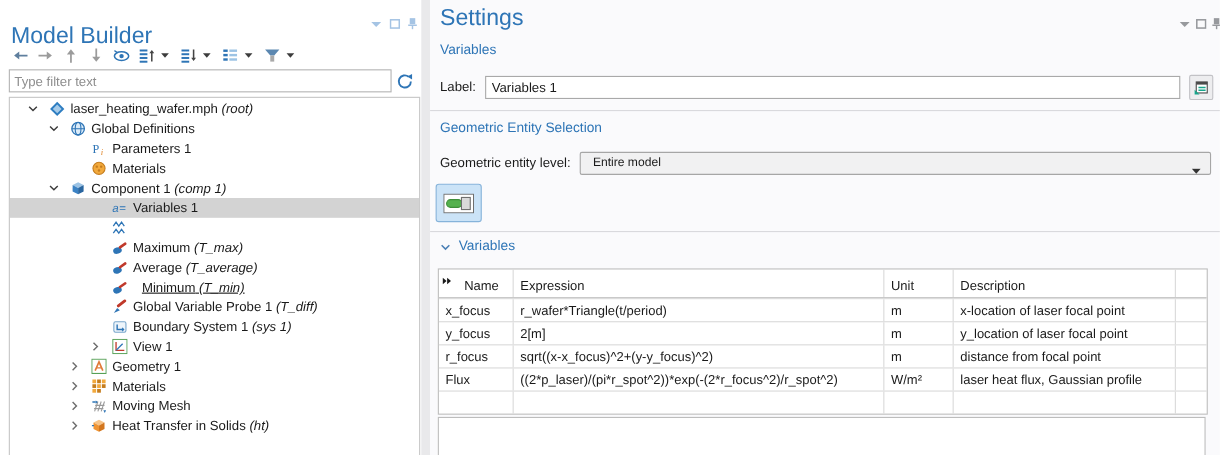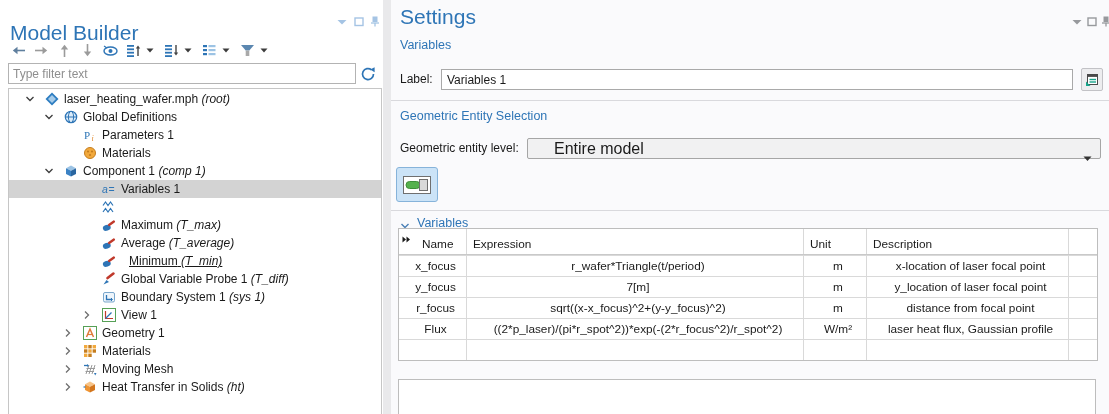--- a/index.html
+++ b/index.html
@@ -26,26 +26,26 @@
 .ticon { position:absolute; top:2px; width:14px; height:14px; }
 .tlabel { position:absolute; top:0; line-height:18px; }
 .ttag { font-style:italic; }
 
 .sub-title { position:absolute; left:9px; top:38px; font-size:12.5px; color:#2e75b6; }
 .row-label { position:absolute; font-size:12px; line-height:21px; }
 .label-input { position:absolute; left:50px; top:69px; width:632px; height:21px; border:1px solid #a9a9a9; font-family:"Liberation Sans",sans-serif; font-size:12px; padding:0 5px; color:#1a1a1a; background:#fff; }
 .rename-btn { position:absolute; left:690px; top:68px; width:22px; height:23px; background:#ededef; border:1px solid #c2c2c6; border-radius:2px; display:flex; align-items:center; justify-content:center; }
 .hsep { position:absolute; left:0; width:718px; height:1px; background:#d9d9dd; }
 .section-title { position:absolute; font-size:12.5px; color:#2e75b6; }
-.dropdown { position:absolute; left:136px; top:138px; width:574px; height:21px; border:1px solid #a6a6a6; border-radius:2px; background:#f1f1f2; font-size:16px; line-height:19px; padding-left:26px; }
+.dropdown { position:absolute; left:136px; top:138px; width:574px; height:21px; border:1px solid #a6a6a6; border-radius:2px; background:#f1f1f2; font-size:11px; line-height:19px; padding-left:11px; }
 .dd-caret { position:absolute; right:8px; top:8px; }
 .toggle-btn { position:absolute; left:5px; top:167px; width:42px; height:35px; background:#cbe3f7; border:1px solid #86b3da; border-radius:3px; display:flex; align-items:center; justify-content:center; }
 .sec-chev { position:absolute; left:8px; top:218px; width:12px; height:12px; }
 
-.vtable { position:absolute; left:7px; top:228px; width:700px; border:1px solid #bdbdbd; background:#fff;text-align:center; }
+.vtable { position:absolute; left:7px; top:244px; width:700px; border:1px solid #bdbdbd; background:#fff; }
 .vt-row { display:flex; height:21px; border-top:1px solid #d9d9d9; }
 .vt-row.header { height:26px; border-top:none; border-bottom:1px solid #c9c9c9; }
 .vt-row.header .vt-cell { display:flex; align-items:flex-end; padding-bottom:3px; }
 .vt-cell { border-right:1px solid #d9d9d9; padding-left:6px; font-size:11.8px; line-height:20px; overflow:hidden; white-space:nowrap; flex-shrink:0; }
 .vt-cell:last-child { border-right:none; }
 .vt-row.header .vt-cell { line-height:14px; }
 .c0 { width:68px; position:relative; }
 .c1 { width:337px; }
 .c2 { width:63px; }
 .c3 { width:202px; }
@@ -425,21 +425,21 @@
       </div>
       <div class="vt-row">
         <div class="vt-cell c0">x_focus</div>
         <div class="vt-cell c1">r_wafer*Triangle(t/period)</div>
         <div class="vt-cell c2">m</div>
         <div class="vt-cell c3">x-location of laser focal point</div>
         <div class="vt-cell c4"></div>
       </div>
       <div class="vt-row">
         <div class="vt-cell c0">y_focus</div>
-        <div class="vt-cell c1">7[m]</div>
+        <div class="vt-cell c1">2[m]</div>
         <div class="vt-cell c2">m</div>
         <div class="vt-cell c3">y_location of laser focal point</div>
         <div class="vt-cell c4"></div>
       </div>
       <div class="vt-row">
         <div class="vt-cell c0">r_focus</div>
         <div class="vt-cell c1">sqrt((x-x_focus)^2+(y-y_focus)^2)</div>
         <div class="vt-cell c2">m</div>
         <div class="vt-cell c3">distance from focal point</div>
         <div class="vt-cell c4"></div>

